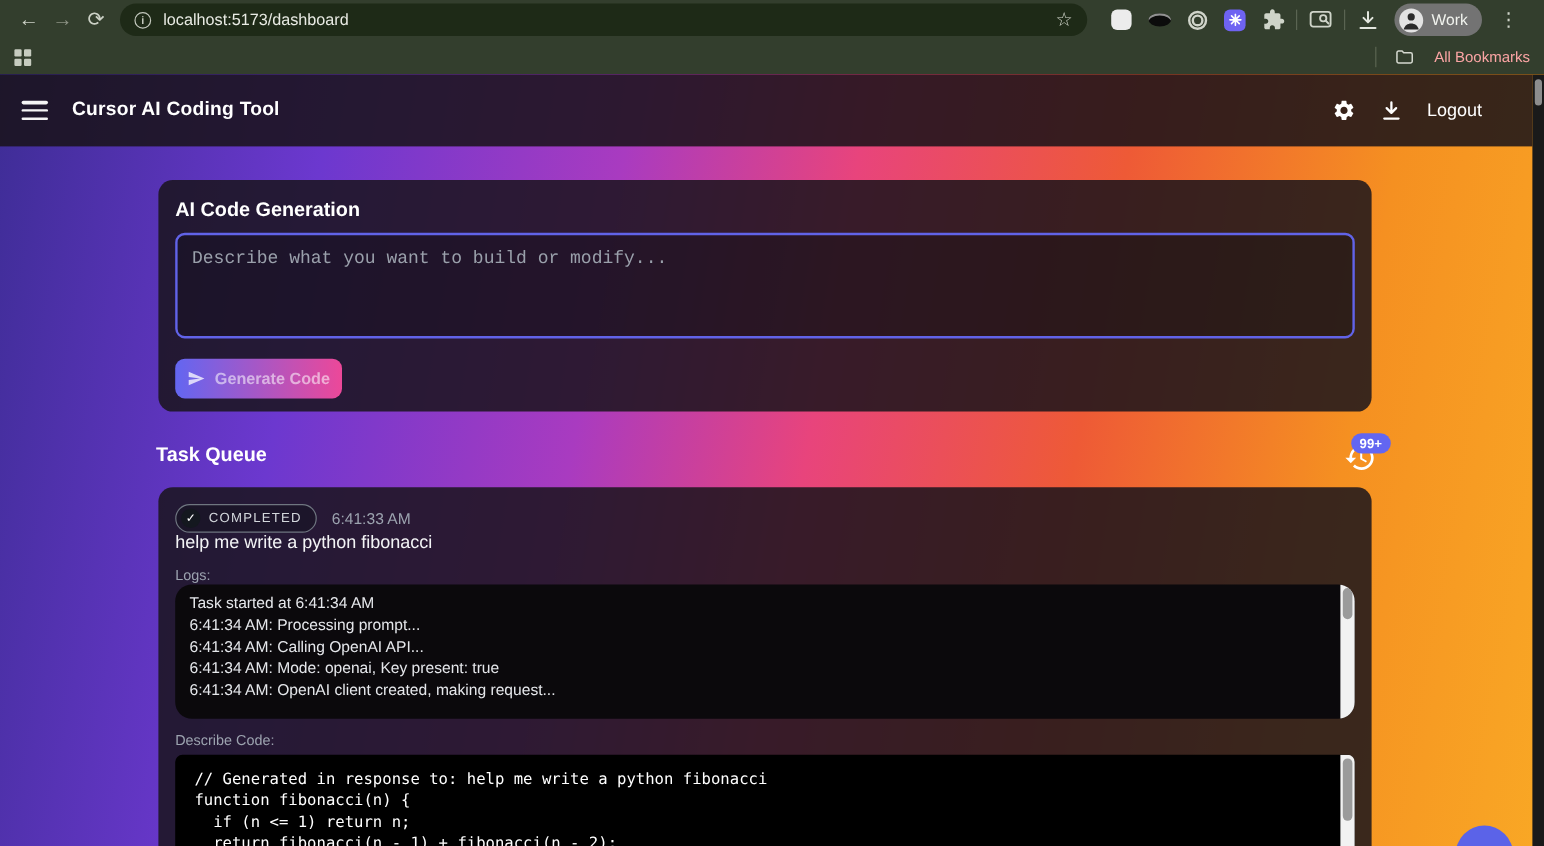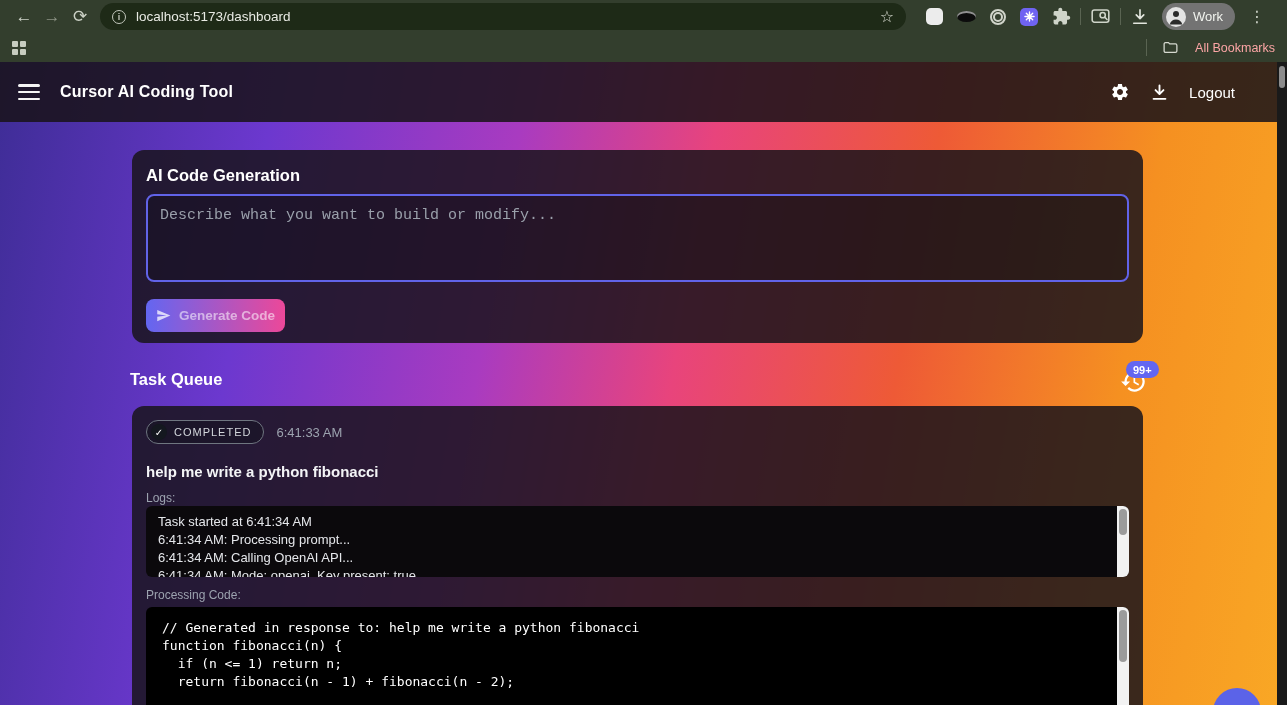--- a/index.html
+++ b/index.html
@@ -73,24 +73,24 @@
     font-size:11px; font-weight:bold; padding:2.5px 7px; border-radius:10px; z-index:3; }
 
   .task-card { top:344px; height:299px; border-radius:12px 12px 0 0; padding:14px 14px; overflow:hidden; }
   .status-row { display:flex; align-items:center; gap:12px; }
   .status-badge { display:flex; align-items:center; gap:7px; border:1px solid #6f7680;
     border-radius:12px; padding:3px 12px 3px 4px; background:rgba(12,14,20,.35); }
   .check-circle { width:16px; height:16px; border-radius:50%; background:#14181f; color:#fff;
     font-size:10px; display:flex; align-items:center; justify-content:center; }
   .status-label { color:#d3d7dc; font-size:11px; letter-spacing:1px; }
   .task-time { color:#9ca3af; font-size:13px; }
-  .task-prompt { margin-top:19px; color:#f3f4f6; font-size:15px; font-weight:700; }
+  .task-prompt { margin-top:0; color:#f3f4f6; font-size:15px; font-weight:400; }
   .panel-label { margin-top:11px; color:#9ca3af; font-size:12px; }
-  .logs-panel { position:relative; margin-top:1px; width:983px; height:71px; background:#0b090c;
-    border-radius:6px; padding:7px 26px 0 12px; overflow:hidden; }
+  .logs-panel { position:relative; margin-top:1px; width:983px; height:112px; background:#0b090c;
+    border-radius:14px; padding:7px 26px 0 12px; overflow:hidden; }
   .log-line { color:#e5e7eb; font-size:13px; line-height:18px; white-space:pre; }
   .code-panel { position:relative; margin-top:5px; width:983px; height:120px; background:#000;
     border-radius:6px 6px 0 0; padding:12px 26px 0 16px; overflow:hidden; }
   .code-line { color:#fff; font-size:13px; line-height:18px; white-space:pre;
     font-family:"DejaVu Sans Mono","Liberation Mono",monospace; }
   .inner-sb { position:absolute; right:0; top:0; bottom:0; width:12px; background:#f2f2f2; }
   .inner-sb .thumb { position:absolute; left:2px; width:8px; background:#9b9b9b; border-radius:4px; }
   .logs-panel .thumb { top:3px; height:26px; }
   .code-panel .thumb { top:3px; height:52px; }
 
@@ -234,21 +234,21 @@
         <div class="log-line">Task started at 6:41:34 AM</div>
         <div class="log-line">6:41:34 AM: Processing prompt...</div>
         <div class="log-line">6:41:34 AM: Calling OpenAI API...</div>
         <div class="log-line">6:41:34 AM: Mode: openai, Key present: true</div>
         <div class="log-line">6:41:34 AM: OpenAI client created, making request...</div>
         <div class="inner-sb">
             <div class="thumb"></div>
           </div>
       </div>
 
-      <div class="panel-label">Processing Code:</div>
+      <div class="panel-label">Describe Code:</div>
       <div class="code-panel">
         <div class="code-line">// Generated in response to: help me write a python fibonacci</div>
         <div class="code-line">function fibonacci(n) {</div>
         <div class="code-line">  if (n &lt;= 1) return n;</div>
         <div class="code-line">  return fibonacci(n - 1) + fibonacci(n - 2);</div>
         <div class="inner-sb">
             <div class="thumb"></div>
           </div>
       </div>
     </div>

